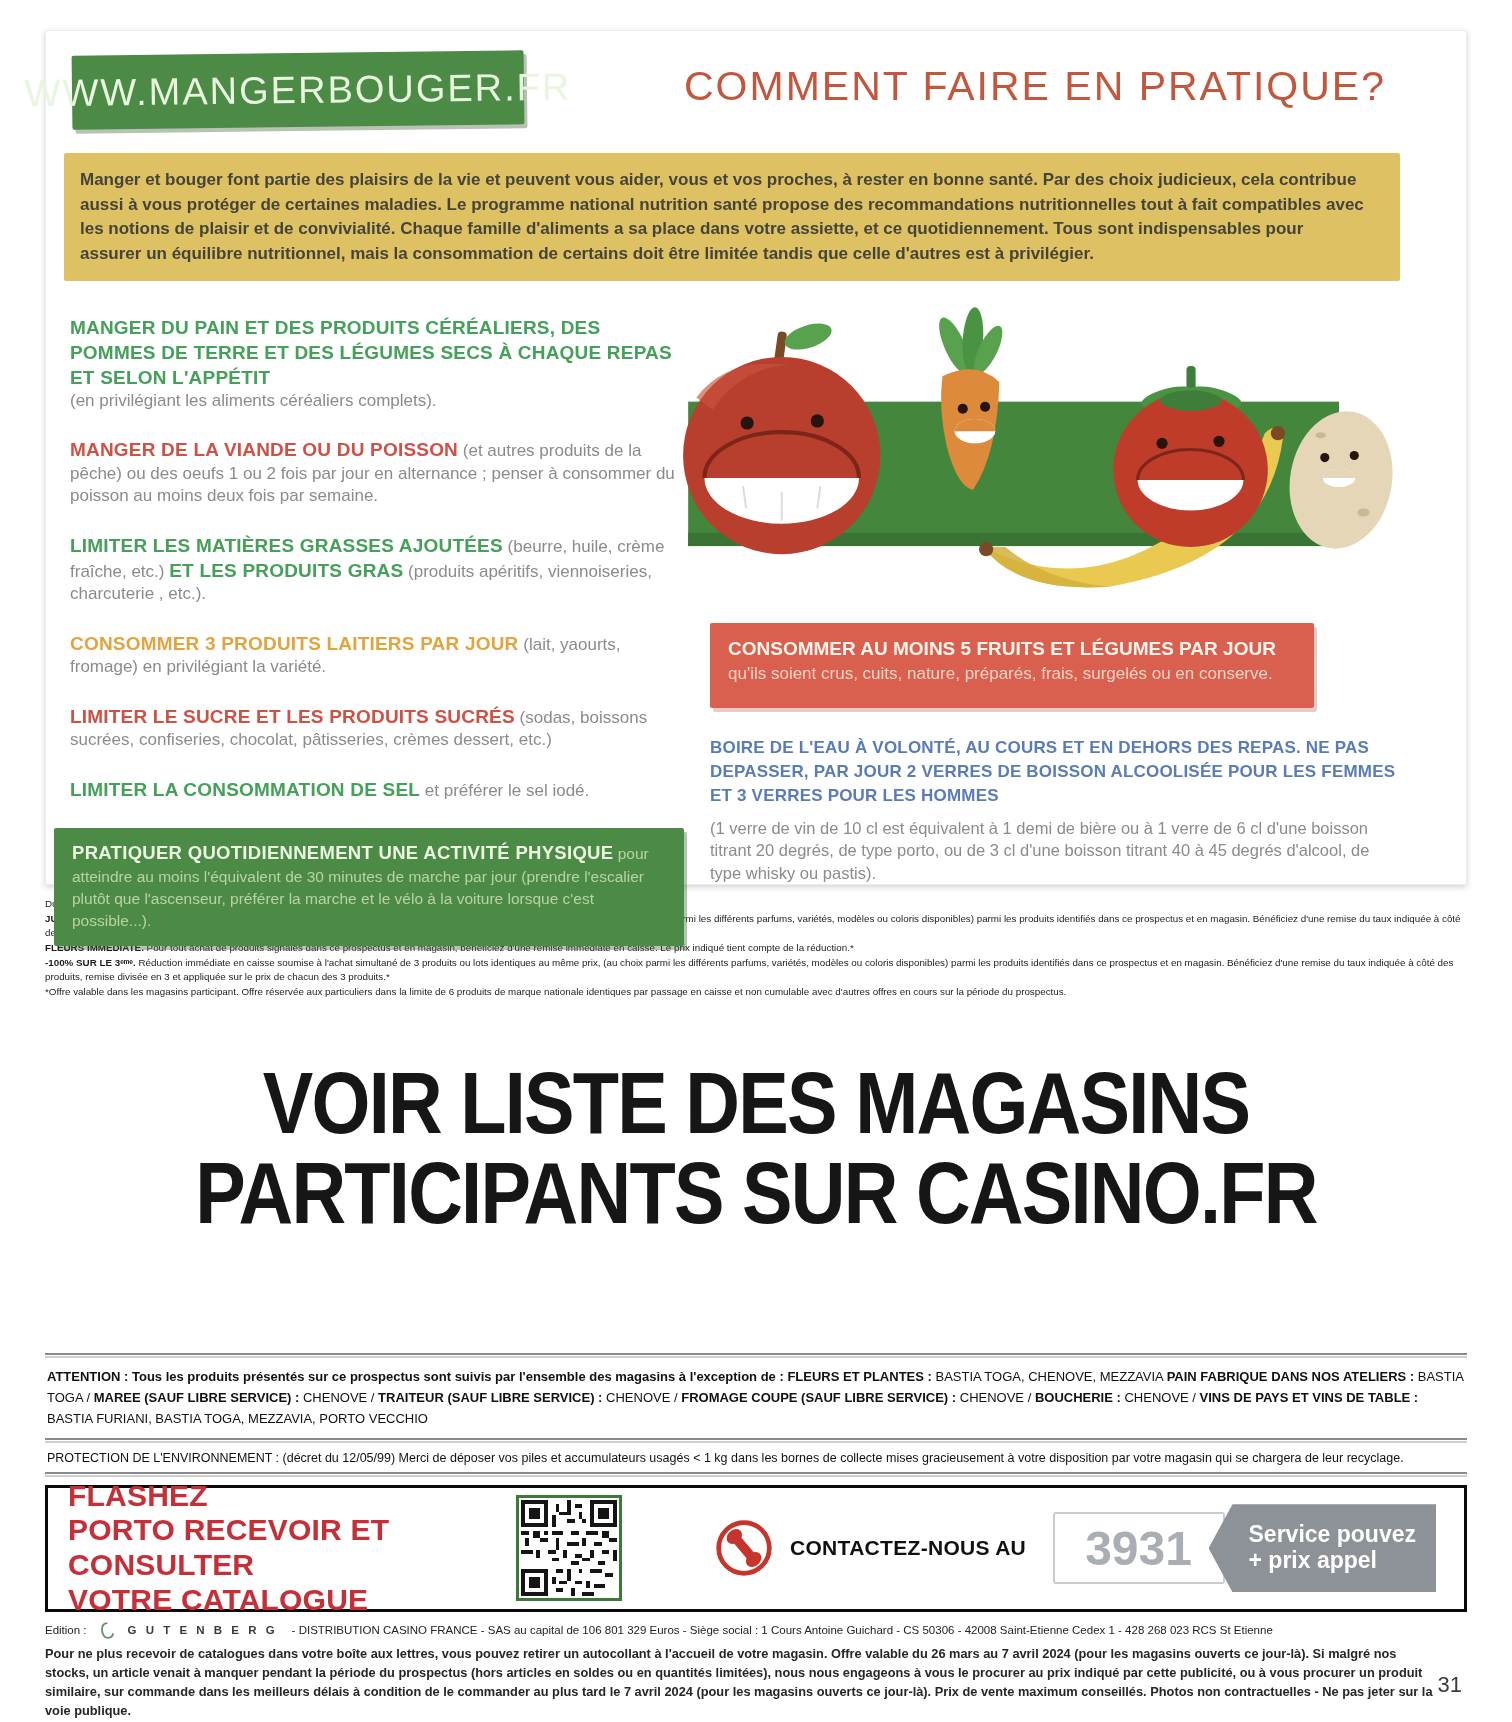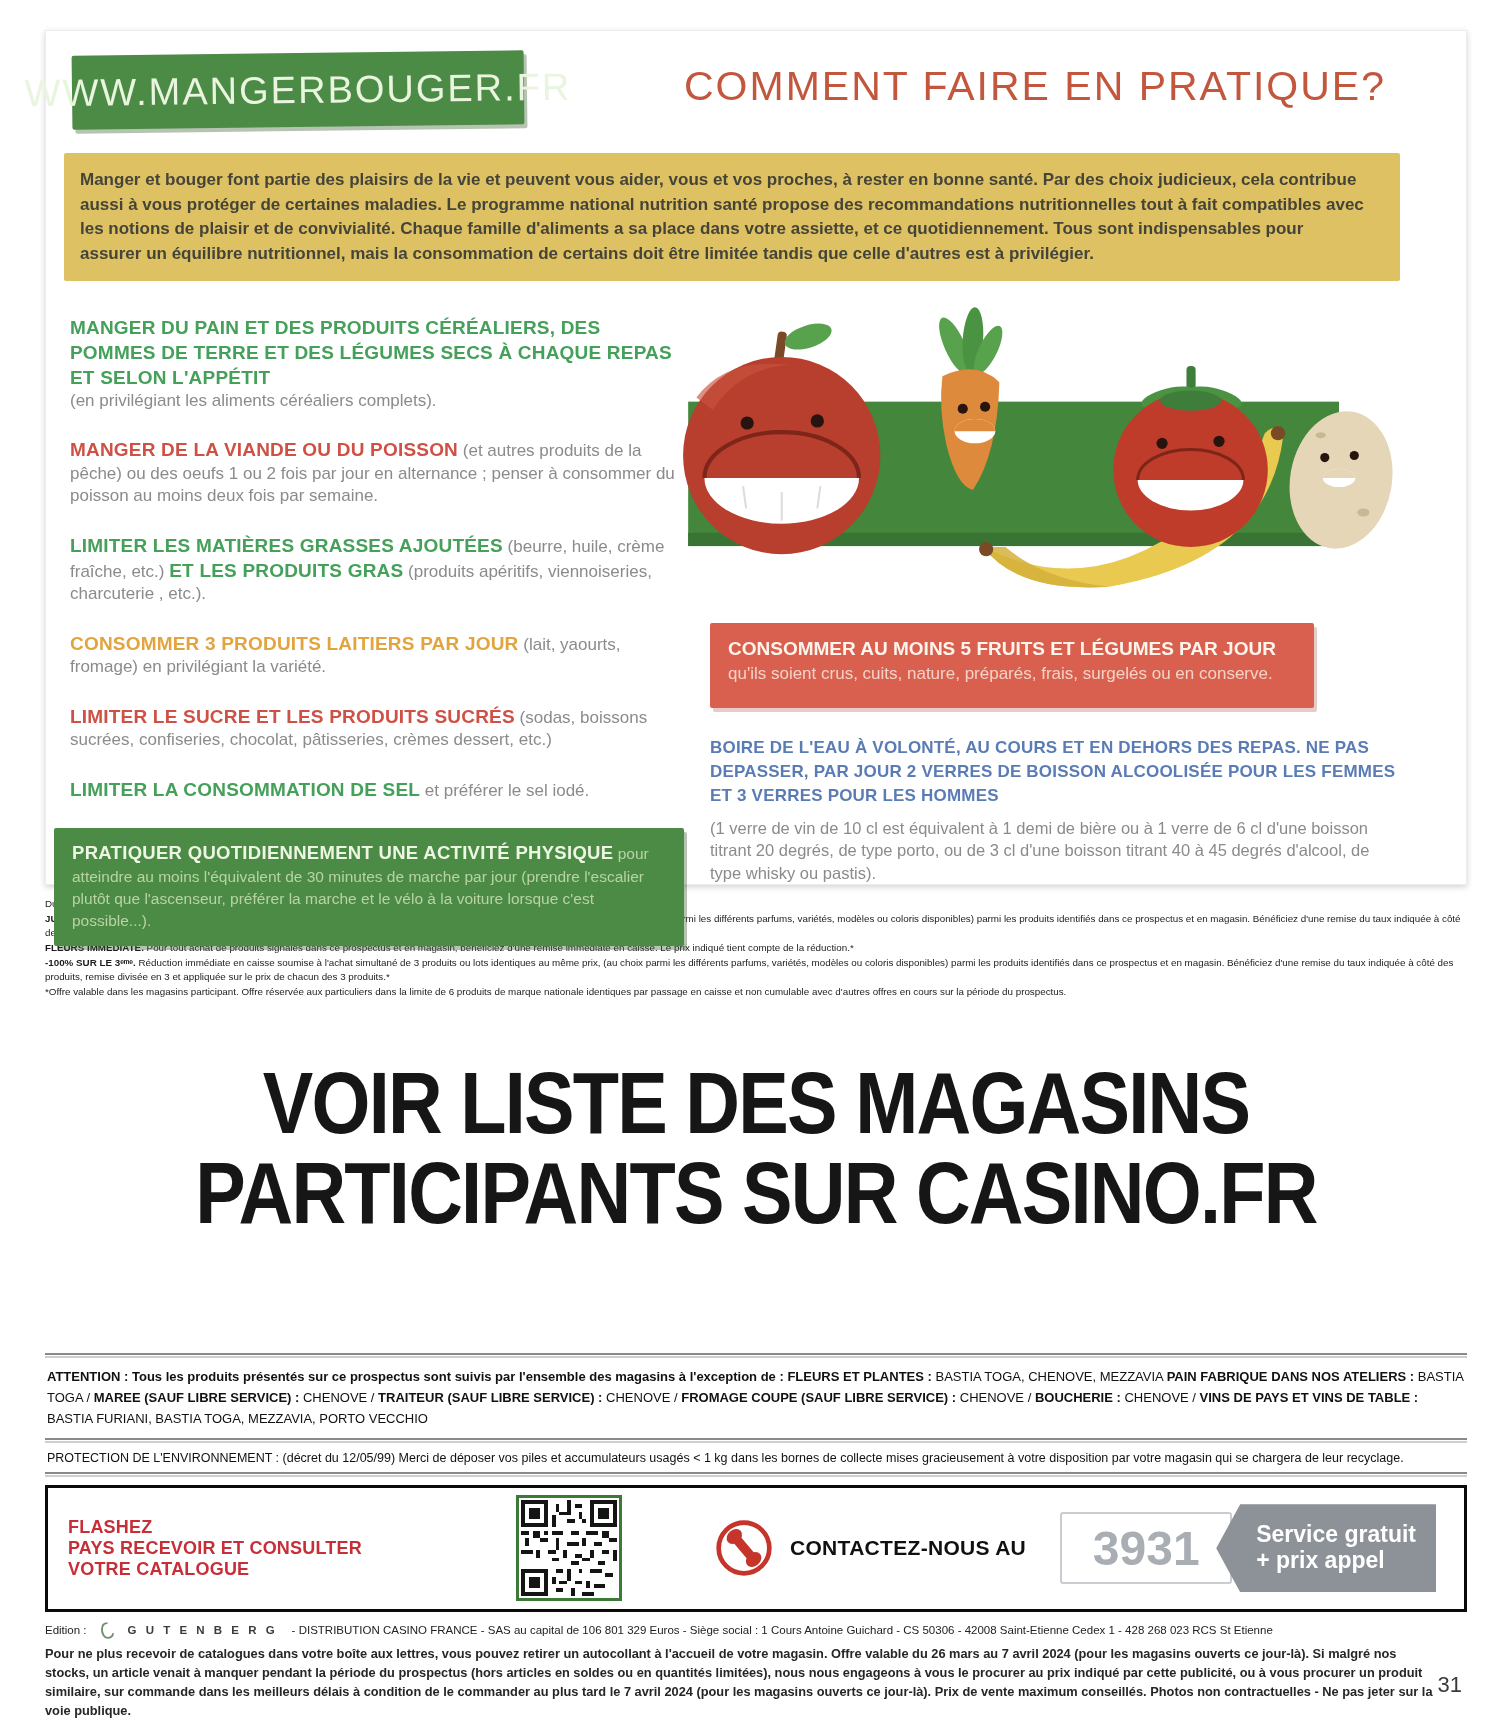--- a/index.html
+++ b/index.html
@@ -47,21 +47,21 @@
 
   
   .att-wrap { margin-top:116px; }
   .rule { height:5px; border-top:2px solid #8a8a8a; border-bottom:2px solid #cfcfcf; }
   .att-text { font-size:13px; line-height:1.6; color:#111; padding:9px 2px 8px 2px; }
   .att-text .b { font-weight:bold; }
   .protection { font-size:12.5px; color:#111; padding:8px 2px 7px 2px; }
 
   
   .fbanner { margin-top:8px; border:3px solid #0a0a0a; height:127px; display:flex; align-items:center; position:relative; padding:0 20px; background:#fff; }
-  .flashez { color:#c62f38; font-weight:bold; font-size:18px; line-height:1.16; width:448px; letter-spacing:.2px; }
+  .flashez { color:#c62f38; font-weight:bold; font-size:30px; line-height:1.16; width:448px; letter-spacing:.2px; }
   .qr { border:3px solid #3c7a38; background:#fff; width:106px; height:106px; display:flex; align-items:center; justify-content:center; }
   .contact { display:flex; align-items:center; gap:16px; margin-left:92px; font-weight:bold; font-size:21px; letter-spacing:.3px; color:#101010; }
   .hotline { position:absolute; right:28px; top:50%; transform:translateY(-50%); display:flex; align-items:center; }
   .numbox { background:#fff; border:2px solid #c9cdd1; color:#a9aeb4; font-size:48px; font-weight:bold; width:172px; height:72px;
     display:flex; align-items:center; justify-content:center; border-radius:3px; }
   .ribbon { margin-left:-16px; background:#8d9298; color:#fff; font-weight:bold; font-size:23px; line-height:1.12;
     padding:10px 20px 10px 40px; height:88px; display:flex; flex-direction:column; justify-content:center;
     clip-path:polygon(24px 0, 0 50%, 24px 100%, 100% 100%, 100% 0); }
 
   
@@ -209,21 +209,21 @@
     <div class="rule"></div>
     <p class="att-text"><span class="b">ATTENTION : Tous les produits présentés sur ce prospectus sont suivis par l'ensemble des magasins à l'exception de : </span><span class="b">FLEURS ET PLANTES : </span><span>BASTIA TOGA, CHENOVE, MEZZAVIA </span><span class="b">PAIN FABRIQUE DANS NOS ATELIERS : </span><span>BASTIA TOGA / </span><span class="b">MAREE (SAUF LIBRE SERVICE) : </span><span>CHENOVE / </span><span class="b">TRAITEUR (SAUF LIBRE SERVICE) : </span><span>CHENOVE / </span><span class="b">FROMAGE COUPE (SAUF LIBRE SERVICE) : </span><span>CHENOVE / </span><span class="b">BOUCHERIE : </span><span>CHENOVE / </span><span class="b">VINS DE PAYS ET VINS DE TABLE : </span><span>BASTIA FURIANI, BASTIA TOGA, MEZZAVIA, PORTO VECCHIO</span></p>
     <div class="rule"></div>
     <p class="protection">PROTECTION DE L'ENVIRONNEMENT : (décret du 12/05/99) Merci de déposer vos piles et accumulateurs usagés &lt; 1 kg dans les bornes de collecte mises gracieusement à votre disposition par votre magasin qui se chargera de leur recyclage.</p>
     <div class="rule"></div>
   </div>
 
   <div class="fbanner">
     <div class="flashez">
       <div>FLASHEZ</div>
-      <div>PAYS RECEVOIR ET CONSULTER</div>
+      <div>PORTO RECEVOIR ET CONSULTER</div>
       <div>VOTRE CATALOGUE</div>
     </div>
     <div class="qr">
       <svg viewBox="0 0 25 25" width="96" height="96" shape-rendering="crispEdges" fill="#141414">
         <rect width="25" height="25" fill="#fff"></rect>
         <path d="M0 0h7v7H0z M18 0h7v7h-7z M0 18h7v7H0z"></path>
         <path fill="#fff" d="M1 1h5v5H1z M19 1h5v5h-5z M1 19h5v5H1z"></path>
         <path d="M2 2h3v3H2z M20 2h3v3h-3z M2 20h3v3H2z"></path>
         <path d="M9 1h1v2H9z M12 0h1v3h-1z M14 1h2v1h-2z M10 3h3v1h-3z M15 3h1v2h-1z M8 4h1v3H8z M12 5h2v1h-2z M16 5h1v1h-1z M0 8h2v1H0z M3 8h2v2H3z M6 8h1v1H6z M8 8h3v1H8z M13 8h2v1h-2z M17 8h3v1h-3z M21 8h2v2h-2z M1 10h1v2H1z M5 10h2v1H5z M9 10h1v3H9z M12 11h3v1h-3z M16 10h1v2h-1z M19 11h2v1h-2z M23 10h2v1h-2z M0 13h3v1H0z M4 13h1v2H4z M7 13h2v1H7z M11 13h1v2h-1z M14 14h2v1h-2z M18 13h1v2h-1z M21 13h2v1h-2z M24 13h1v3h-1z M8 15h2v1H8z M13 16h2v1h-2z M16 15h2v1h-2z M20 16h2v1h-2z M9 18h2v1H9z M12 18h1v3h-1z M15 18h1v1h-1z M18 18h3v1h-3z M22 19h2v1h-2z M8 20h1v2H8z M10 21h2v1h-2z M14 21h2v1h-2z M17 21h1v2h-1z M19 22h3v1h-3z M9 23h2v1H9z M13 23h1v2h-1z M16 24h3v1h-3z"></path>
       </svg>
@@ -235,21 +235,21 @@
           <rect x="27" y="14" width="10" height="36" rx="5"></rect>
           <ellipse cx="32" cy="16" rx="9" ry="7"></ellipse>
           <ellipse cx="32" cy="48" rx="9" ry="7"></ellipse>
         </g>
       </svg>
       <span>CONTACTEZ-NOUS AU</span>
     </div>
     <div class="hotline">
       <div class="numbox">3931</div>
       <div class="ribbon">
-        <span>Service gratuit</span>
+        <span>Service pouvez</span>
         <span>+ prix appel</span>
       </div>
     </div>
   </div>
 
   <div class="edition">
     <span>Edition :</span>
     <svg width="13" height="17" viewBox="0 0 14 18">
       <path d="M7 1 C3 1 1 4 1 8 c0 5 3 9 6 9 3 0 6 -2 6 -5" fill="none" stroke="#6c8f6c" stroke-width="2"></path>
     </svg>

